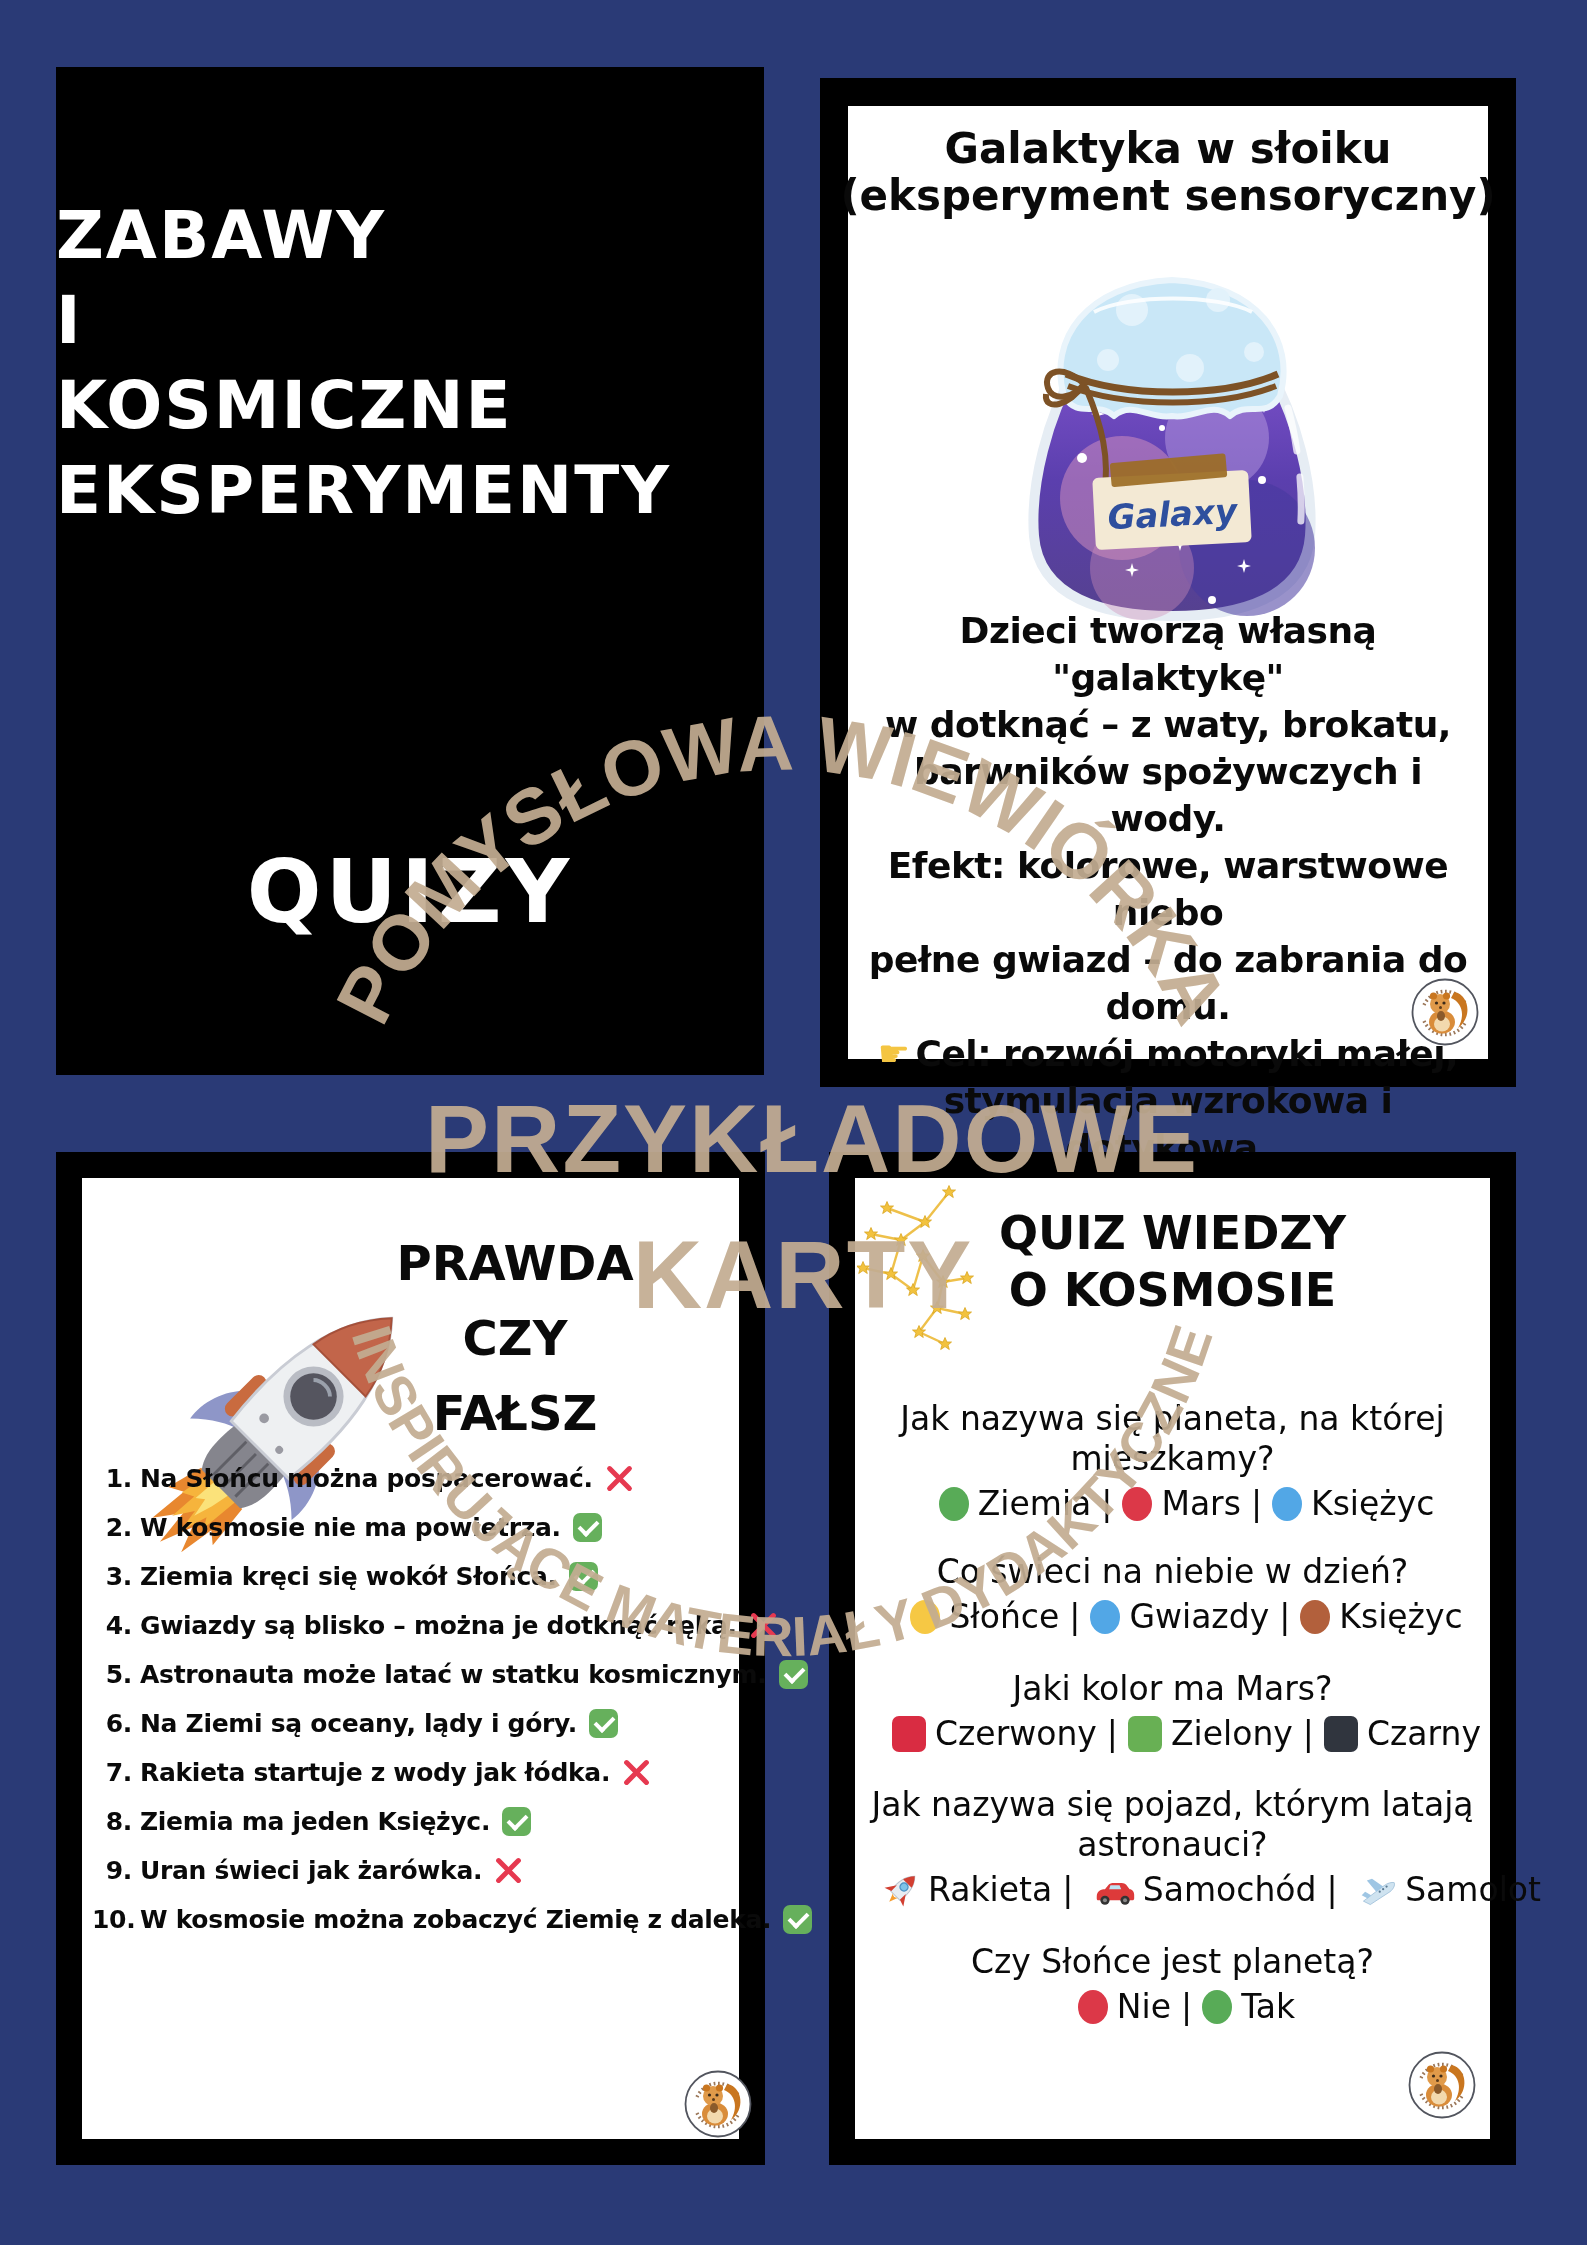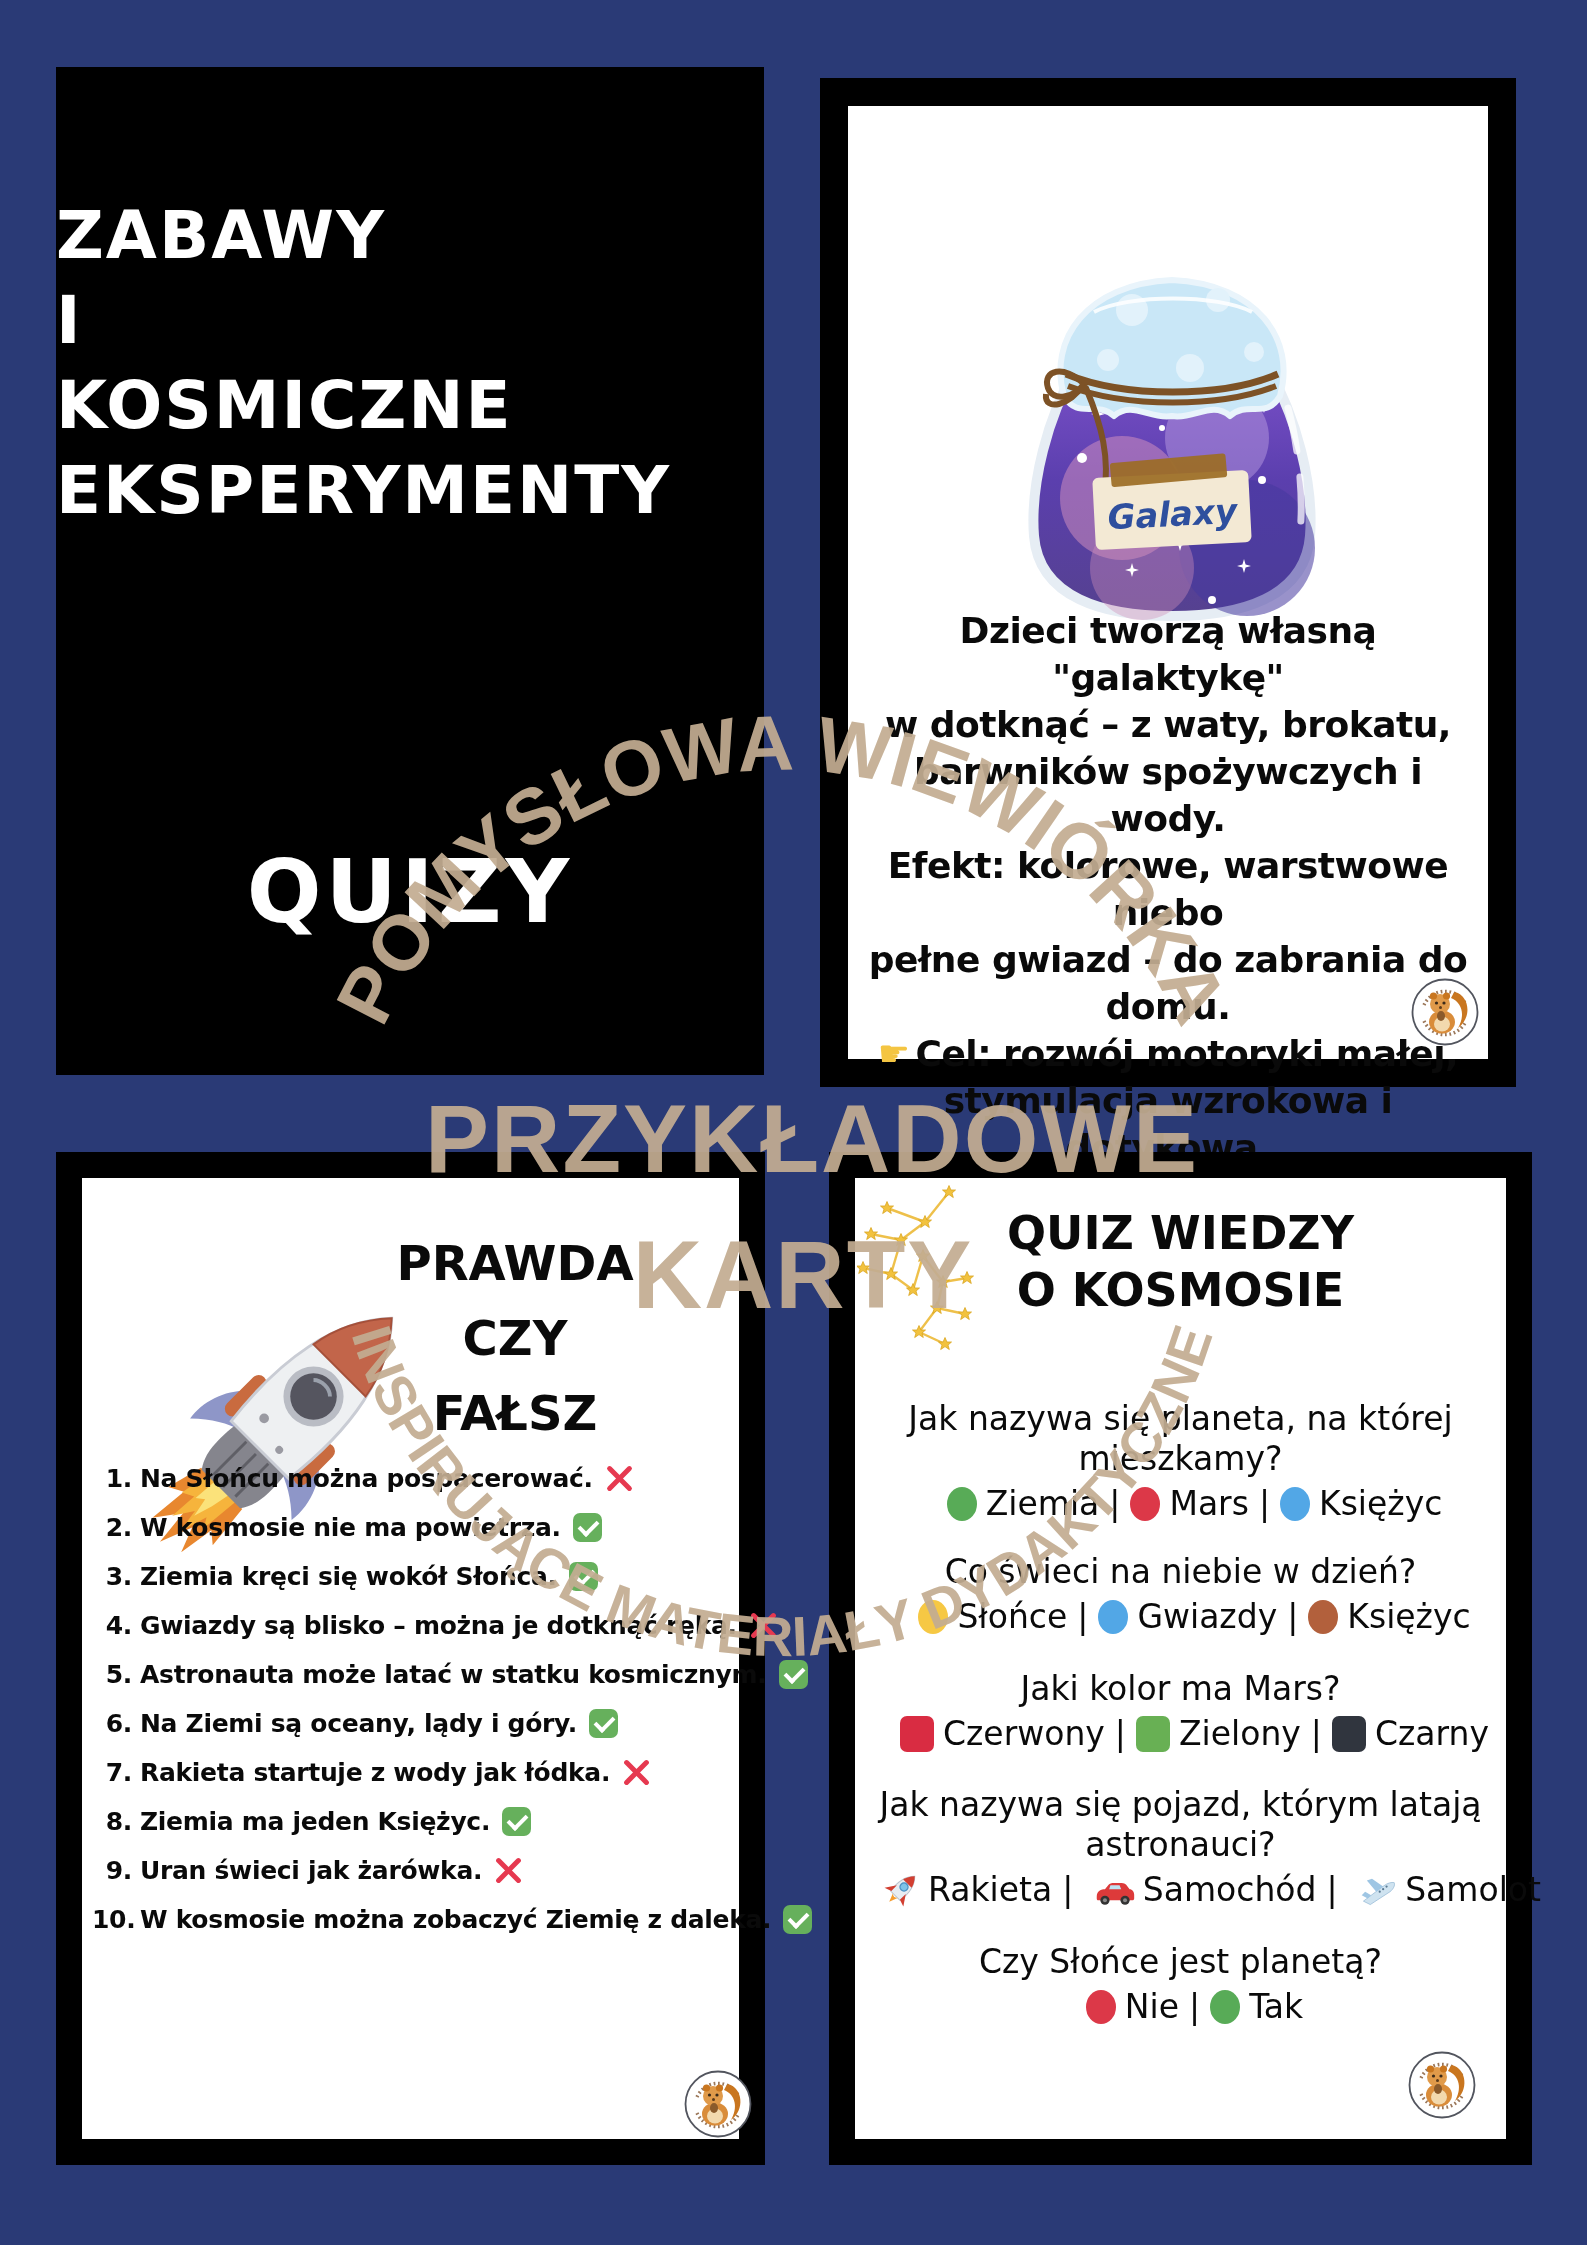--- a/index.html
+++ b/index.html
@@ -37,21 +37,21 @@
   .mark{flex:none;display:inline-block;width:29px;height:29px;margin-left:12px;position:relative;}
   .mark-true{background:#66b05c;border-radius:7px;}
   .mark-true::after{content:"";position:absolute;left:6px;top:7px;width:15px;height:8px;
           border-left:4px solid #fff;border-bottom:4px solid #fff;transform:rotate(-45deg);}
   .mark-false::before,.mark-false::after{content:"";position:absolute;left:-2px;top:12px;width:33px;height:5px;
           background:#e63950;border-radius:3px;}
   .mark-false::before{transform:rotate(45deg);}
   .mark-false::after{transform:rotate(-45deg);}
 
   
-  #card-quiz{left:829px;top:1152px;width:687px;height:1013px;padding-left:16px;}
+  #card-quiz{left:829px;top:1152px;width:687px;height:1013px;}
   #card-quiz .card-inner{left:26px;top:26px;right:26px;bottom:26px;}
   .qz-title{position:absolute;left:0;right:0;top:53px;text-align:center;color:#0a0a0a;
             font-weight:bold;font-size:46px;line-height:57px;}
   .qblock{position:absolute;left:26px;right:26px;text-align:center;color:#0a0a0a;font-weight:normal;}
   .qline{font-size:33px;line-height:40px;}
   .aline{font-size:33px;line-height:46px;margin-top:2px;white-space:nowrap;margin-left:28px;}
   .sep{margin:0 10px;}
   .mk{display:inline-block;width:30px;height:34px;border-radius:50%;vertical-align:-6px;margin-right:9px;}
   .sqr{display:inline-block;width:34px;height:36px;border-radius:7px;vertical-align:-7px;margin-right:9px;}
   .veh{vertical-align:-7px;margin-right:7px;}
@@ -93,20 +93,24 @@
       <div>I</div>
       <div>KOSMICZNE</div>
       <div>EKSPERYMENTY</div>
     </div>
     <div class="intro-quizy">QUIZY</div>
   </div>
 
   <div class="card" id="card-galaxy">
     <div class="card-inner"></div>
 
+    <div class="gx-title">
+      <div>Galaktyka w słoiku</div>
+      <div>(eksperyment sensoryczny)</div>
+    </div>
 
     <svg class="abs" style="left:192px;top:170px" width="320" height="380" viewBox="0 0 320 380">
       <defs>
         <linearGradient id="gj" x1="0" y1="0" x2="0" y2="1">
           <stop offset="0" stop-color="#7a50c8"></stop>
           <stop offset="0.45" stop-color="#5b3fae"></stop>
           <stop offset="1" stop-color="#55418f"></stop>
         </linearGradient>
         <path id="sprk" d="M0,-7 L1.6,-1.6 7,0 1.6,1.6 0,7 -1.6,1.6 -7,0 -1.6,-1.6 Z" fill="#ffffff"></path>
       </defs>

